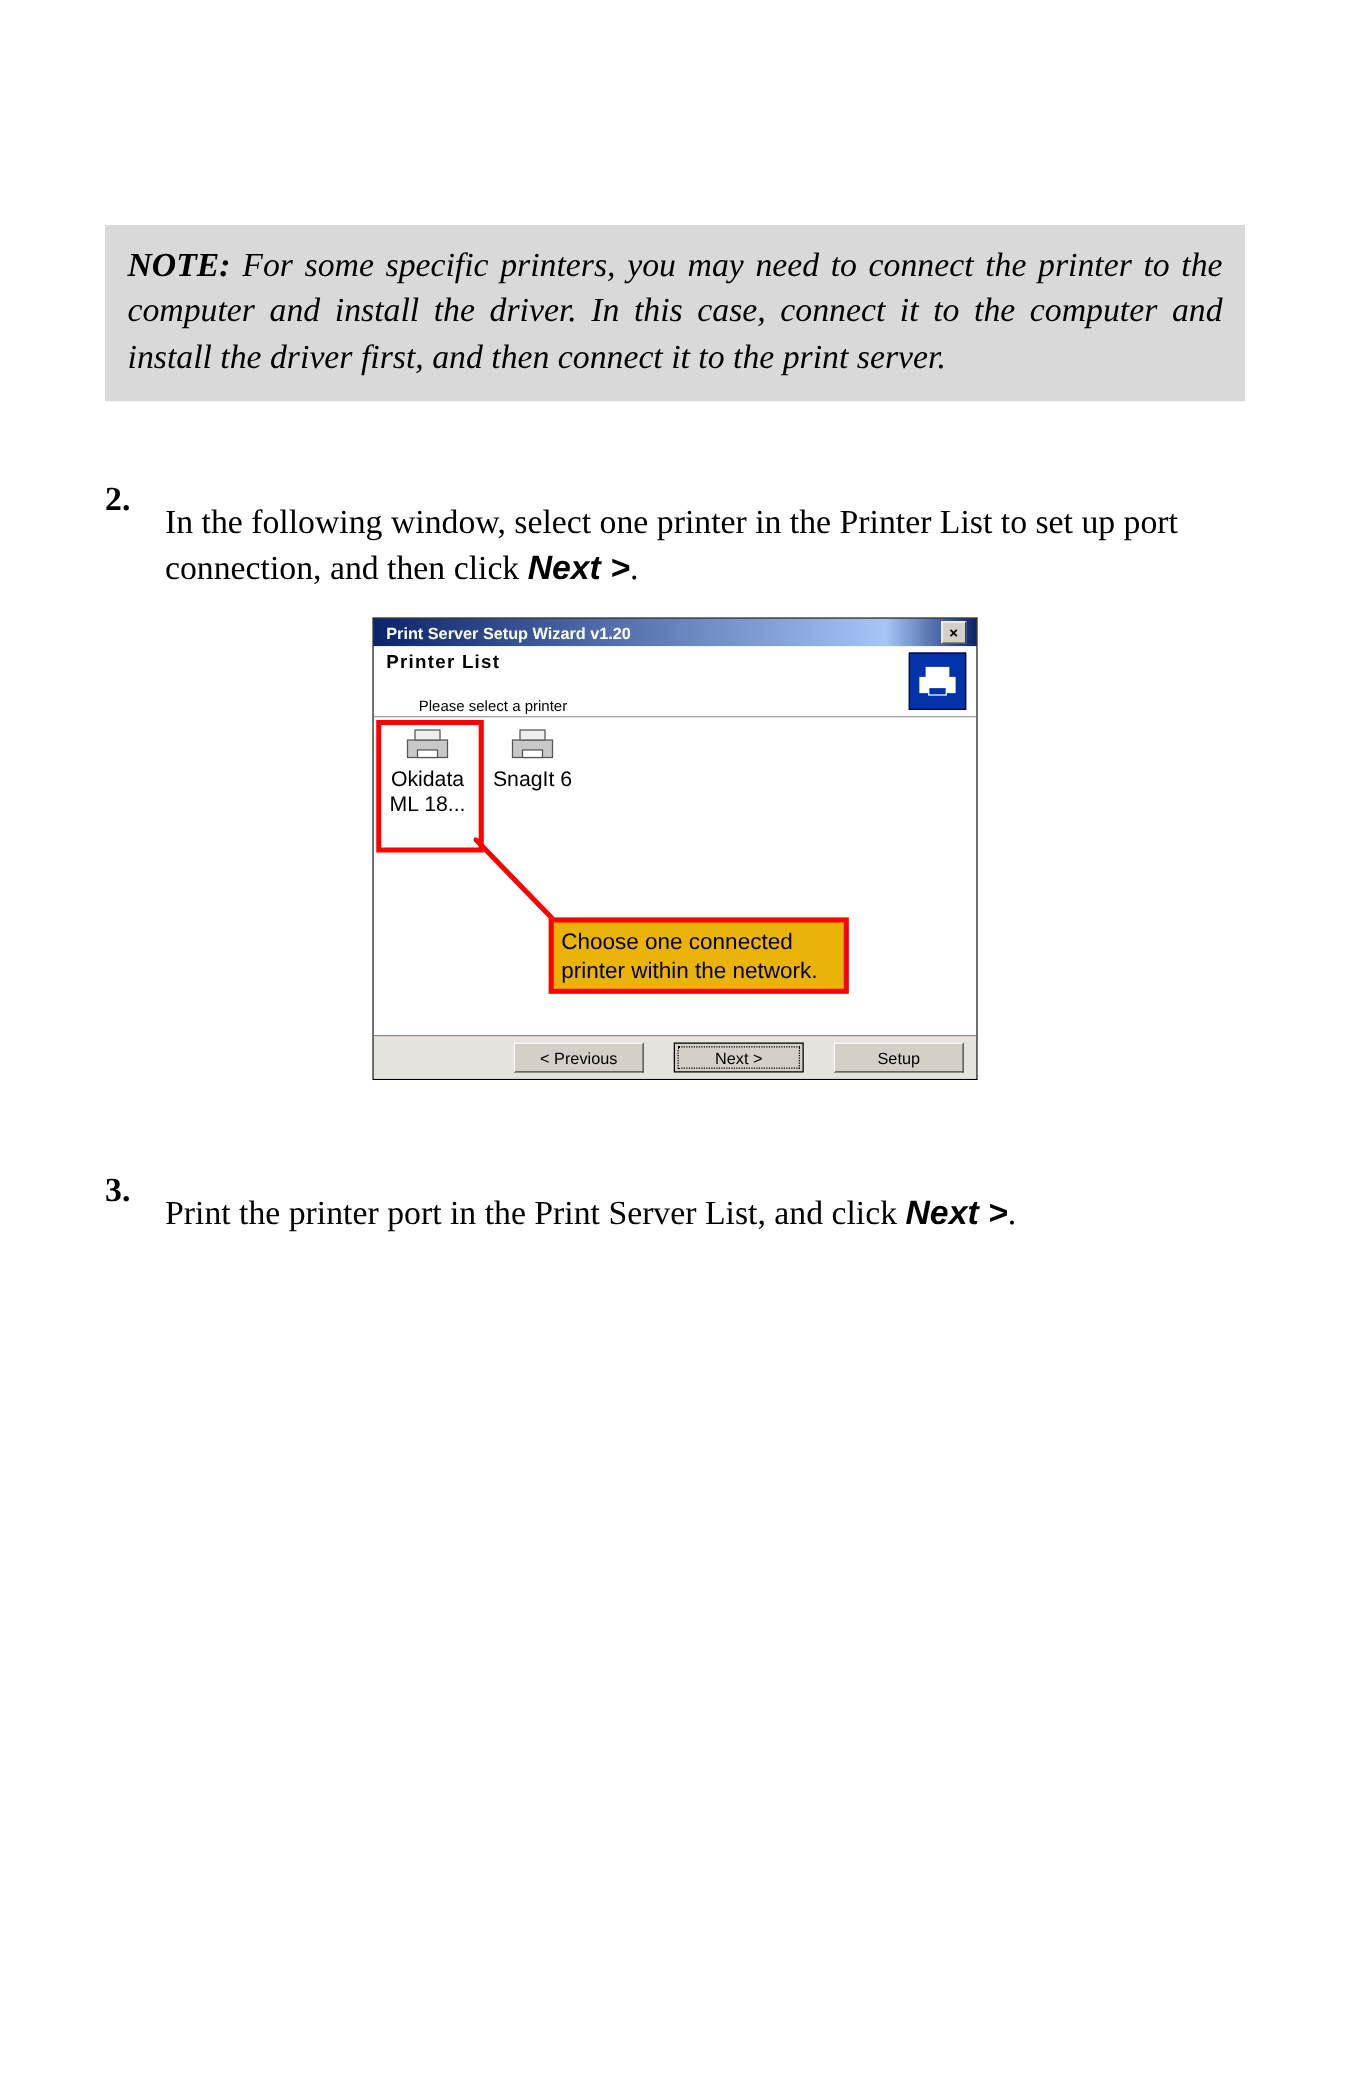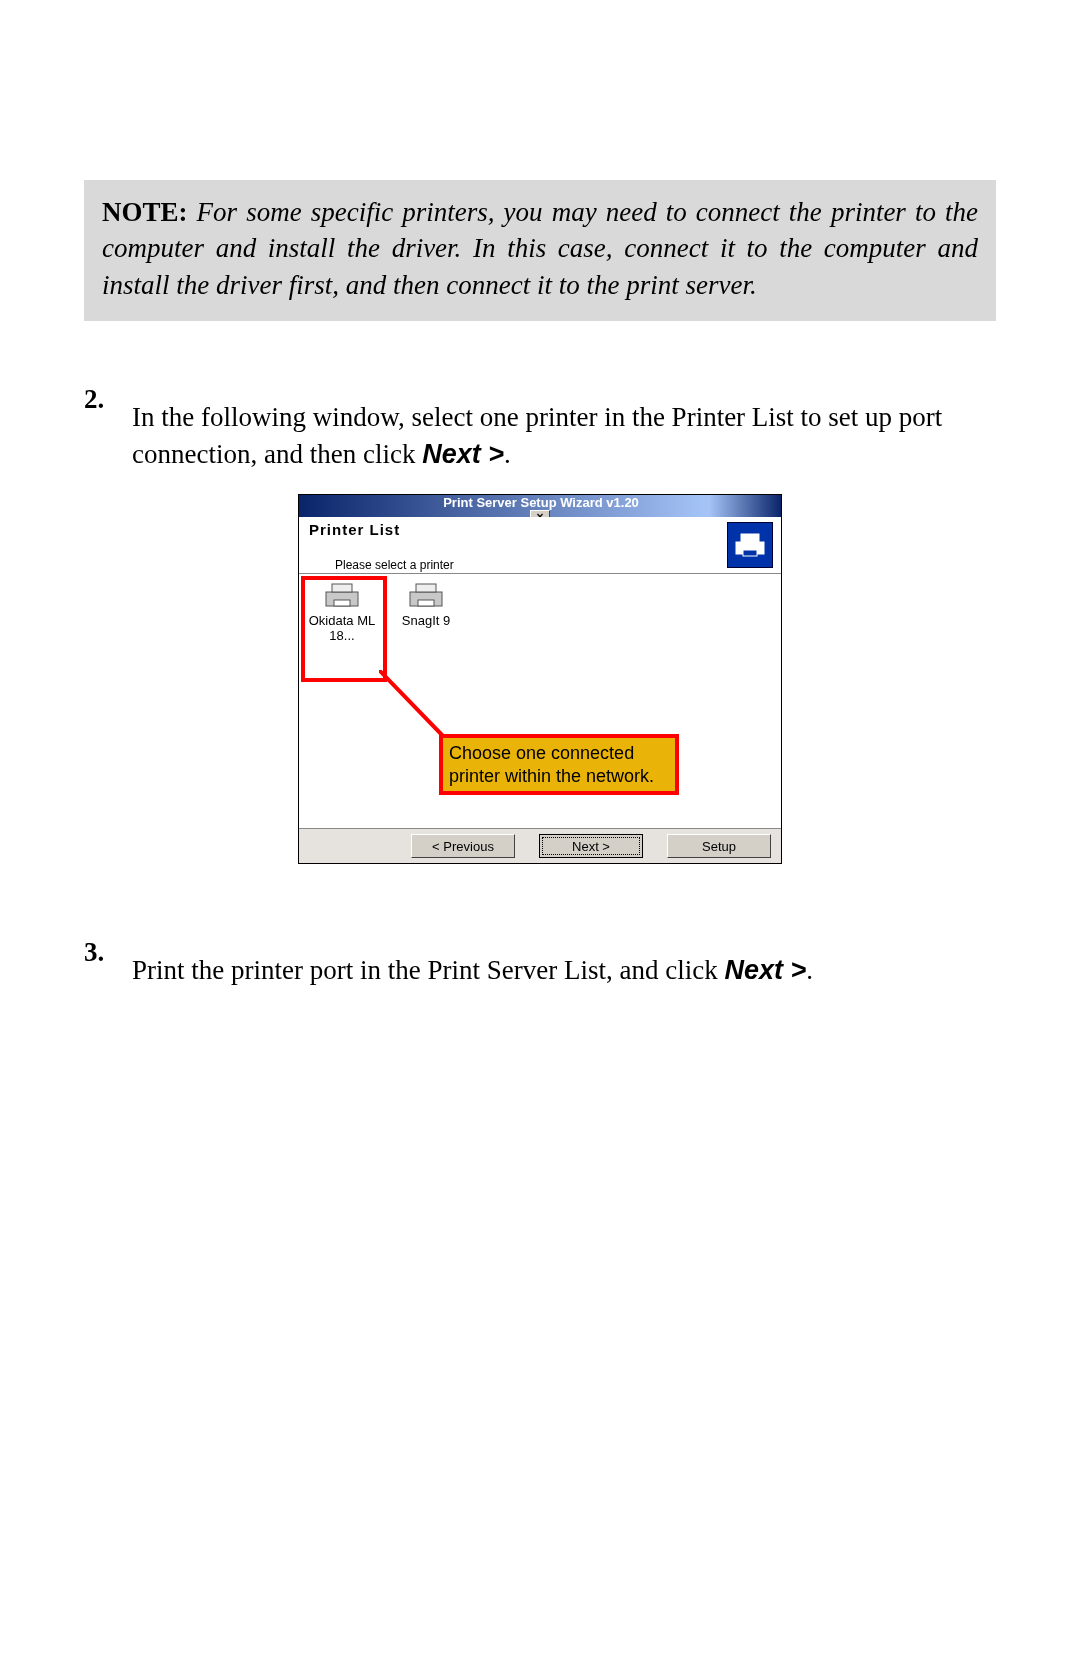--- a/index.html
+++ b/index.html
@@ -16,21 +16,21 @@
     padding: 180px 84px 0 84px;
   }
   .note-box {
     background: #d9d9d9;
     padding: 14px 18px 18px 18px;
     margin-bottom: 60px;
     font-size: 27px;
     line-height: 1.35;
     text-align: justify;
   }
-  .note-box .label { font-weight: bold; }
+  .note-box .label { font-weight: bold; font-style: italic; }
   .note-box .body  { font-style: italic; }
   .step-row {
     display: flex;
     font-size: 27px;
     line-height: 1.35;
     margin-bottom: 18px;
   }
   .step-num {
     width: 48px;
     font-weight: bold;
@@ -54,21 +54,20 @@
   }
   .titlebar {
     height: 22px;
     background: linear-gradient(to right, #0a246a, #a6c5f7 85%, #0a246a);
     color: #fff;
     display: flex;
     align-items: center;
     padding: 0 8px;
     font-size: 13px;
     font-weight: bold;
-    flex-direction: column;
   }
   .titlebar .title { flex: 1; padding-left: 2px; white-space: nowrap; }
   .close-btn {
     width: 18px; height: 16px;
     background: #d4d0c8;
     border: 1px solid #fff;
     border-right-color:#404040; border-bottom-color:#404040;
     display:flex; align-items:center; justify-content:center;
     color:#000; font-weight:bold; font-size:12px; line-height:1;
   }
@@ -94,21 +93,21 @@
     background: #fff;
     height: 238px;
     position: relative;
     padding: 8px;
     border-bottom: 1px solid #888;
   }
   .printer-item {
     position: absolute;
     width: 70px;
     text-align: center;
-    font-size: 13px;
+    font-size: 17px;
     line-height: 1.15;
   }
   .printer-item svg { width: 40px; height: 30px; display:block; margin: 0 auto 4px auto; }
   .p1 { left: 8px;  top: 6px; }
   .p2 { left: 92px; top: 6px; }
   .red-box1 {
     position:absolute;
     left: 2px; top: 2px;
     width: 78px; height: 98px;
     border: 4px solid #f00;
@@ -203,21 +202,21 @@
             <rect x="12" y="20" width="16" height="6" fill="#fff" stroke="#555"></rect>
           </svg>
           <div>Okidata ML 18...</div>
         </div>
         <div class="printer-item p2">
           <svg viewBox="0 0 40 30">
             <rect x="4" y="12" width="32" height="14" fill="#c8c8c8" stroke="#555"></rect>
             <rect x="10" y="4" width="20" height="8" fill="#eee" stroke="#555"></rect>
             <rect x="12" y="20" width="16" height="6" fill="#fff" stroke="#555"></rect>
           </svg>
-          <div>SnagIt 9</div>
+          <div>SnagIt 6</div>
         </div>
         <div class="red-box1"></div>
         <svg class="diag-line" viewBox="0 0 84 74">
           <line x1="0" y1="0" x2="64" y2="66" stroke="#f00" stroke-width="4"></line>
         </svg>
         <div class="callout">
           <span>Choose one connected printer within the network.</span>
         </div>
       </div>
       <div class="btnbar">

